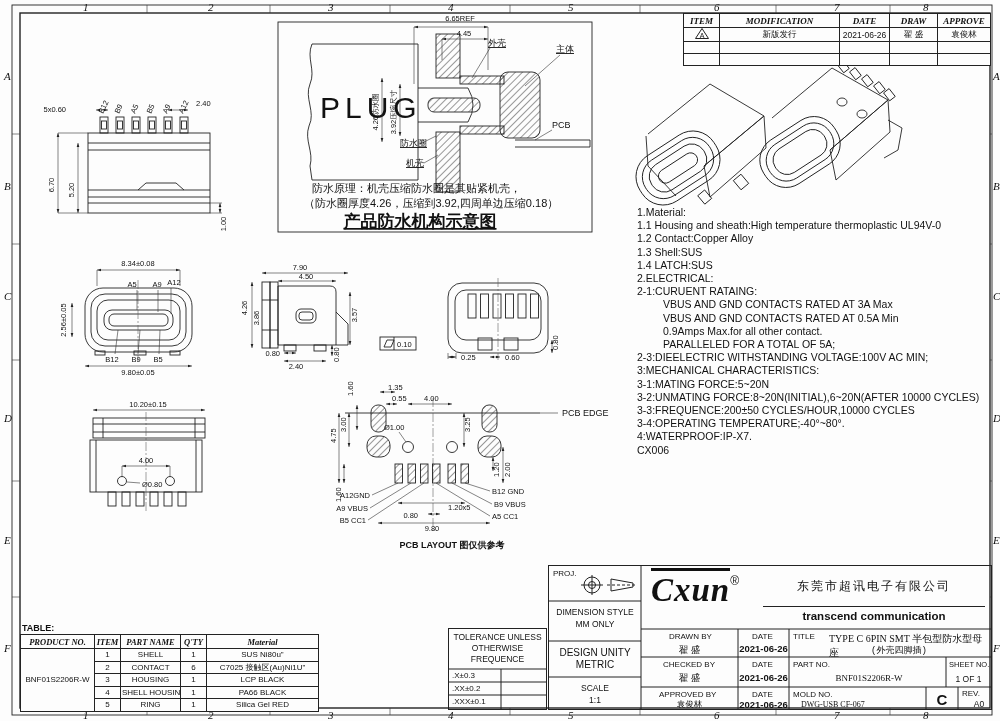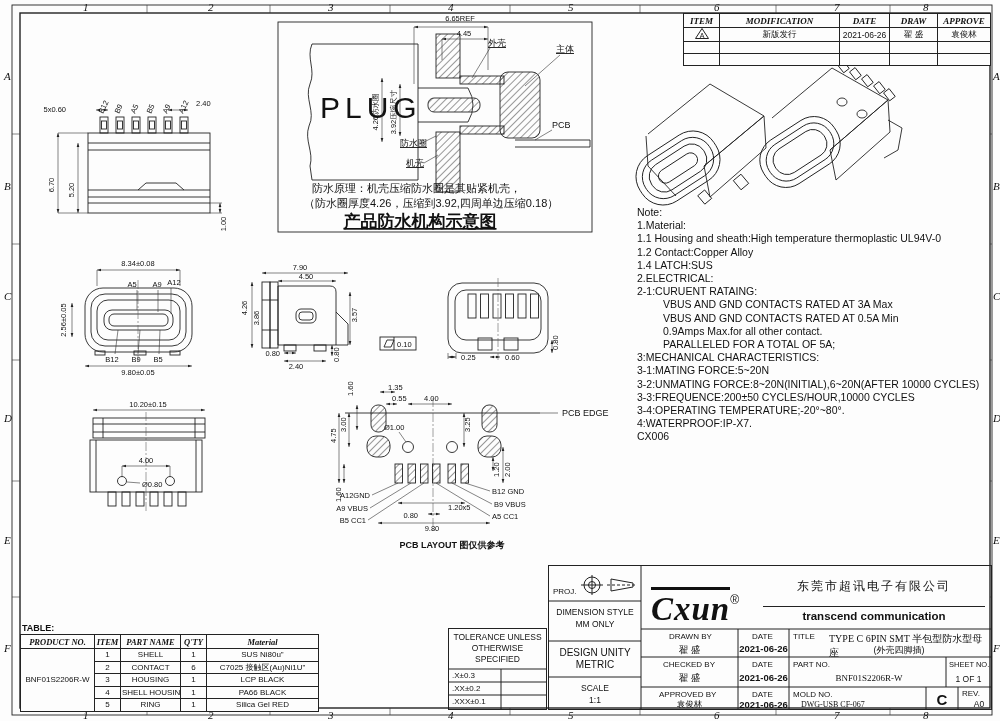--- a/index.html
+++ b/index.html
@@ -506,36 +506,37 @@
             <td></td>
             <td></td>
             <td></td>
             <td></td>
           </tr>
     </tbody>
       </table>
   </div>
 
   <div class="abs notes" style="left:637px;top:206px">
-    <div class="note-line">Note:</div>
     <div class="note-line">1.Material:</div>
     <div class="note-line">1.1 Housing and sheath:High temperature thermoplastic UL94V-0</div>
     <div class="note-line">1.2 Contact:Copper Alloy</div>
+    <div class="note-line">1.3 Shell:SUS</div>
     <div class="note-line">1.4 LATCH:SUS</div>
     <div class="note-line">2.ELECTRICAL:</div>
     <div class="note-line">2-1:CURUENT RATAING:</div>
     <div class="note-line ind">VBUS AND GND CONTACTS RATED AT 3A Max</div>
     <div class="note-line ind">VBUS AND GND CONTACTS RATED AT 0.5A Min</div>
     <div class="note-line ind">0.9Amps Max.for all other contact.</div>
     <div class="note-line ind">PARALLELED FOR A TOTAL OF 5A;</div>
+    <div class="note-line">2-3:DIEELECTRIC WITHSTANDING VOLTAGE:100V AC MIN;</div>
     <div class="note-line">3:MECHANICAL CHARACTERISTICS:</div>
     <div class="note-line">3-1:MATING FORCE:5~20N</div>
     <div class="note-line">3-2:UNMATING FORCE:8~20N(INITIAL),6~20N(AFTER 10000 CYCLES)</div>
     <div class="note-line">3-3:FREQUENCE:200±50 CYCLES/HOUR,10000 CYCLES</div>
-    <div class="note-line">3-4:OPERATING TEMPERATURE;-20°~80°.</div>
+    <div class="note-line">3-4:OPERATING TEMPERATURE;-40°~80°.</div>
     <div class="note-line">4:WATERPROOF:IP-X7.</div>
     <div class="note-line">CX006</div>
   </div>
 
   <div class="abs tbl-label" style="left:22px;top:623px">TABLE:</div>
   <div class="abs" style="left:20px;top:634px">
     <table class="parts">
       <colgroup>
           <col style="width:74px">
           <col style="width:26px">
@@ -583,21 +584,21 @@
         <td class="mat">Silica Gel RED</td>
       </tr>
     </tbody>
       </table>
   </div>
 
   <div class="abs" style="left:448px;top:628px;width:97px;height:80px;border:1px solid #222">
     <div class="abs ctr" style="left:0;top:3px;width:97px;font-size:8.5px;line-height:11px">
       <div>TOLERANCE UNLESS</div>
       <div>OTHERWISE</div>
-      <div>SPECIFIED</div>
+      <div>FREQUENCE</div>
     </div>
     <svg class="abs" style="left:0;top:0" width="97" height="80">
       <g stroke="#222" stroke-width="1">
         <line x1="0" y1="40" x2="97" y2="40"></line>
           <line x1="0" y1="53" x2="97" y2="53"></line>
           <line x1="0" y1="66" x2="97" y2="66"></line>
         <line x1="52" y1="40" x2="52" y2="80"></line>
       </g>
     </svg>
     <div class="abs" style="left:3px;top:42px;font-size:8px">.X±0.3</div>
@@ -616,21 +617,21 @@
         <line x1="92" y1="91" x2="442" y2="91"></line>
         <line x1="92" y1="121" x2="442" y2="121"></line>
         <line x1="240" y1="63" x2="240" y2="143"></line>
         <line x1="189" y1="63" x2="189" y2="143"></line>
         <line x1="397" y1="91" x2="397" y2="121"></line>
         <line x1="377" y1="121" x2="377" y2="143"></line>
         <line x1="409" y1="121" x2="409" y2="143"></line>
       </g>
     </svg>
 
-    <div class="abs cell-label" style="left:4px;top:21px">PROJ.</div>
+    <div class="abs cell-label" style="left:4px;top:3px">PROJ.</div>
     <svg class="abs" style="left:32px;top:8px" width="56" height="22">
       <g stroke="#222" fill="none" stroke-width="1">
         <circle cx="11" cy="11" r="8"></circle>
           <circle cx="11" cy="11" r="3.5"></circle>
         <line x1="0" y1="11" x2="22" y2="11"></line>
           <line x1="11" y1="1" x2="11" y2="21"></line>
         <polygon points="30,5 52,9 52,13 30,17"></polygon>
           <line x1="26" y1="11" x2="56" y2="11" stroke-dasharray="3 2"></line>
       </g>
     </svg>
@@ -643,21 +644,21 @@
     <div class="abs ctr" style="left:0;top:81px;width:92px;font-size:10px;line-height:12px">
       <div>DESIGN UNITY</div>
       <div>METRIC</div>
     </div>
 
     <div class="abs ctr" style="left:0;top:116px;width:92px;font-size:8.5px;line-height:12px">
       <div>SCALE</div>
       <div>1:1</div>
     </div>
 
-    <div class="abs" style="left:102px;top:27px">
+    <div class="abs" style="left:102px;top:8px">
       <span class="logo logo-wrap">Cxun</span><span style="font-size:12px;vertical-align:top">®</span>
     </div>
     <div class="abs ctr cn" style="left:212px;top:12px;width:226px">东莞市超讯电子有限公司</div>
     <div class="abs" style="left:214px;top:40px;width:222px;border-top:1px solid #222"></div>
     <div class="abs ctr en" style="left:212px;top:44px;width:226px">transcend communication</div>
 
     <div class="abs cell-label" style="left:120px;top:66px">DRAWN BY</div>
     <div class="abs ctr name-v" style="left:92px;top:78px;width:97px">翟 盛</div>
     <div class="abs cell-label" style="left:203px;top:66px">DATE</div>
     <div class="abs ctr date-v" style="left:189px;top:77px;width:51px">2021-06-26</div>
@@ -665,21 +666,21 @@
     <div class="abs ctr name-v" style="left:92px;top:106px;width:97px">翟 盛</div>
     <div class="abs cell-label" style="left:203px;top:94px">DATE</div>
     <div class="abs ctr date-v" style="left:189px;top:106px;width:51px">2021-06-26</div>
     <div class="abs cell-label" style="left:110px;top:124px">APPROVED BY</div>
     <div class="abs ctr name-v" style="left:92px;top:133px;width:97px;font-size:8.5px">袁俊林</div>
     <div class="abs cell-label" style="left:203px;top:124px">DATE</div>
     <div class="abs ctr date-v" style="left:189px;top:133px;width:51px">2021-06-26</div>
 
     <div class="abs cell-label" style="left:244px;top:66px">TITLE</div>
     <div class="abs" style="left:280px;top:66px;width:160px;font-size:10px;font-family:'Liberation Serif',serif">TYPE C 6PIN SMT 半包型防水型母座</div>
-    <div class="abs ctr" style="left:280px;top:78px;width:140px;font-size:9px;font-family:Liberation Sans, sans-serif">(外壳四脚插)</div>
+    <div class="abs ctr" style="left:280px;top:78px;width:140px;font-size:9px;font-family:Liberation Mono, monospace">(外壳四脚插)</div>
     <div class="abs cell-label" style="left:244px;top:94px">PART NO.</div>
     <div class="abs ctr" style="left:250px;top:107px;width:140px;font-size:9px;font-family:'Liberation Serif',serif">BNF01S2206R-W</div>
     <div class="abs" style="left:400px;top:94px;font-size:7.5px">SHEET NO.</div>
     <div class="abs ctr" style="left:397px;top:108px;width:45px;font-size:8.5px">1 OF 1</div>
     <div class="abs cell-label" style="left:244px;top:124px">MOLD NO.</div>
     <div class="abs" style="left:252px;top:134px;font-size:8px;font-family:'Liberation Serif',serif">DWG-USB CF-067</div>
     <div class="abs ctr big-c" style="left:377px;top:125px;width:32px">C</div>
     <div class="abs" style="left:413px;top:123px;font-size:8px">REV.</div>
     <div class="abs ctr" style="left:409px;top:133px;width:42px;font-size:8.5px">A0</div>
   </div>

